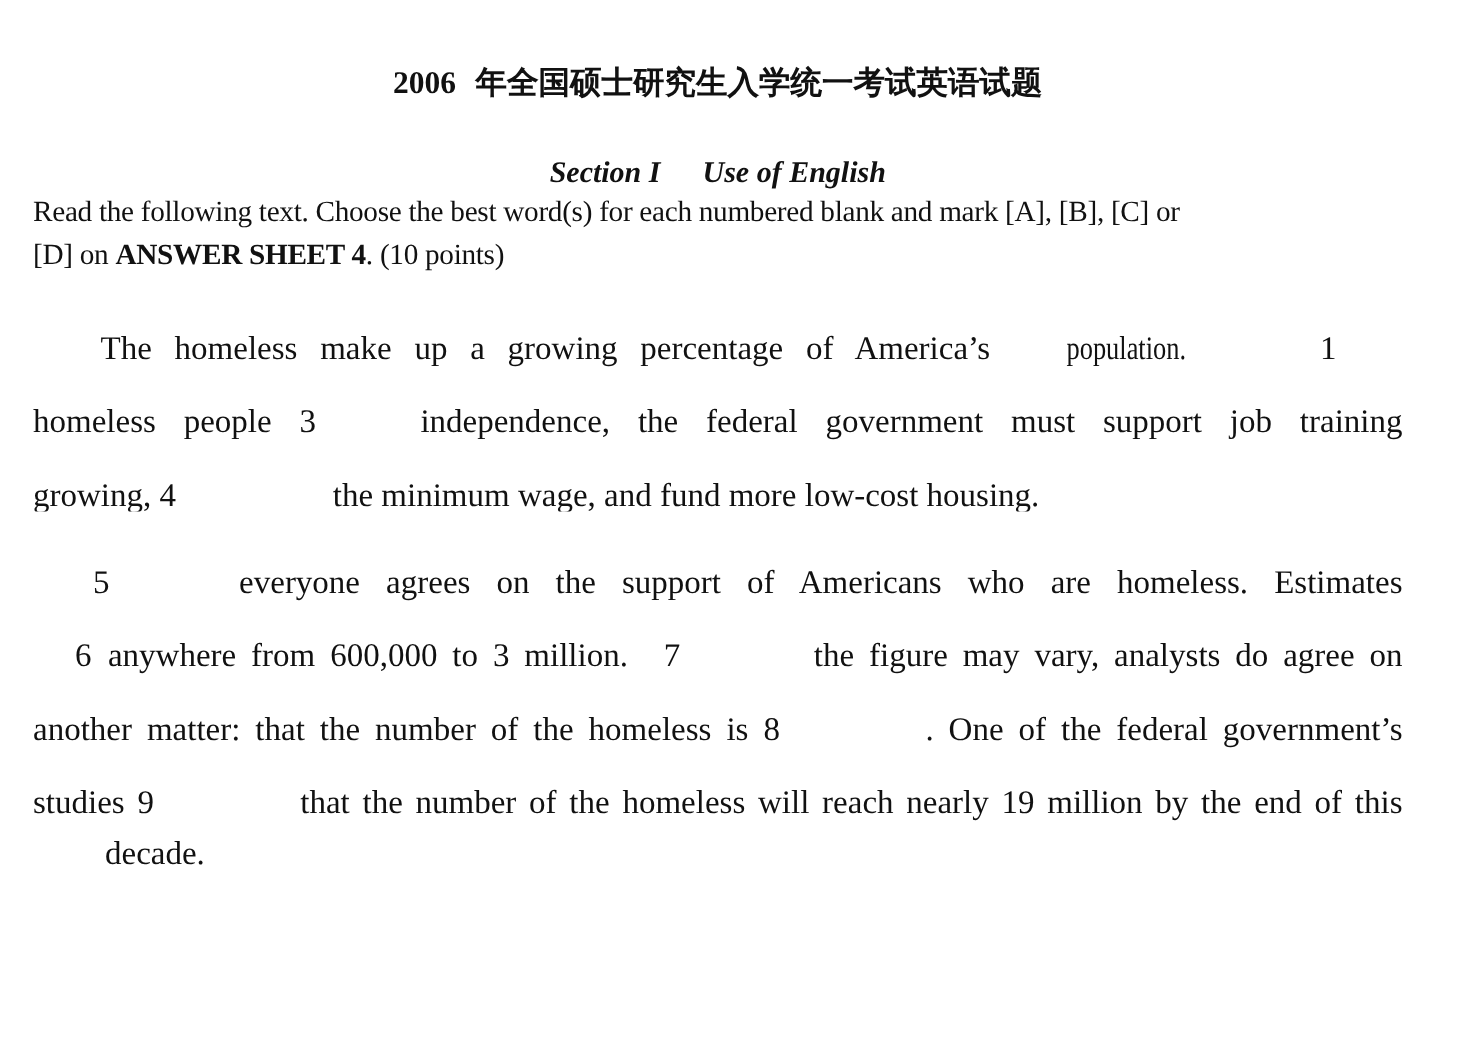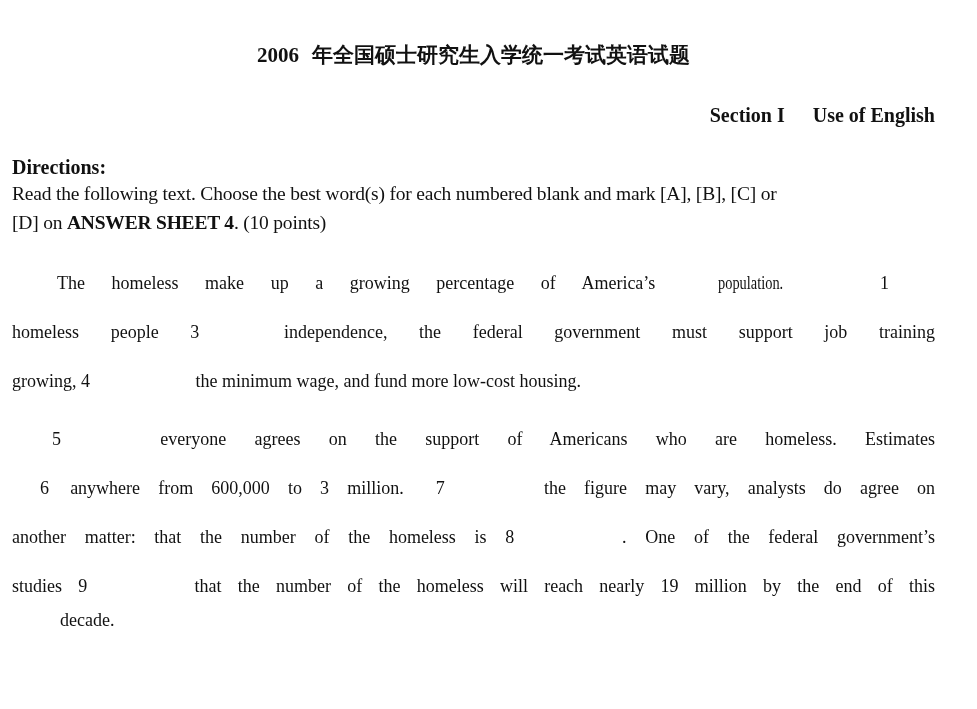--- a/index.html
+++ b/index.html
@@ -5,55 +5,56 @@
   html, body { margin: 0; padding: 0; background: #ffffff; }
   .page {
     position: relative;
     width: 977px;
     height: 709px;
     background: #ffffff;
     color: #111111;
     font-family: "Liberation Serif", "DejaVu Serif", serif;
     overflow: hidden;
     box-sizing: border-box;
-    padding: 0 42px 0 12px;
+    padding: 0 42px 0 22px;
   }
   .title {
     margin: 42px 0 0 0;
     font-size: 21px;
     font-weight: bold;
     text-align: center;
     line-height: 26px;
     white-space: nowrap;
   }
   .title .cn { margin-left: 13px; }
   .section {
     margin: 35px 0 0 0;
     font-size: 20px;
     font-weight: bold;
-    text-align: right;
+    text-align: center;
     line-height: 24px;
+    font-style: italic;
   }
   .section .gap { margin-left: 28px; }
   .dir-label {
     margin-top: 28px;
     font-size: 20px;
     font-weight: bold;
     line-height: 24px;
   }
   .dir-text {
     font-size: 19.5px;
     line-height: 29px;
     letter-spacing: -0.2px;
   }
   .dir-line { white-space: nowrap; }
   .b { font-weight: bold; }
   .paragraph { overflow: hidden; margin-top: 9px; }
   .p-line {
-    font-size: 18px;
+    font-size: 22px;
     line-height: 23px;
     margin-top: 26px;
     text-align: justify;
     text-align-last: justify;
   }
   .p-line.last { text-align-last: left; }
   .p-line.tight { margin-top: 11px; margin-left: 48px; }
   .blank {
     display: inline-block;
     text-align: center;
@@ -66,21 +67,20 @@
   }
 </style>
 </head>
 <body>
 
 <div class="page">
   <h1 class="title"><span>2006</span><span class="cn">年全国硕士研究生入学统一考试英语试题</span></h1>
 
   <h2 class="section"><span>Section I</span><span class="gap">Use of English</span></h2>
 
-  <div class="dir-label">Directions:</div>
 
   <div class="dir-text" id="directions-text">
       <div class="dir-line"><span class="seg">Read the following text. Choose the best word(s) for each numbered blank and mark [A], [B], [C] or</span></div>
       <div class="dir-line"><span class="seg">[D] on </span><span class="seg b">ANSWER SHEET 4</span><span class="seg">. (10 points)</span></div>
     </div>
 
   <div id="cloze">
       <div class="paragraph">
         <div class="p-line" style="text-indent: 45px;"><span class="seg">The homeless make up a growing percentage of America’s</span> <span class="seg narrow">population.</span> <span class="blank" style="width: 100px;">1</span></div>
         <div class="p-line"><span class="seg">homeless people</span> <span class="blank" style="width: 62px;">3</span> <span class="seg">independence, the federal government must support job training</span></div>

